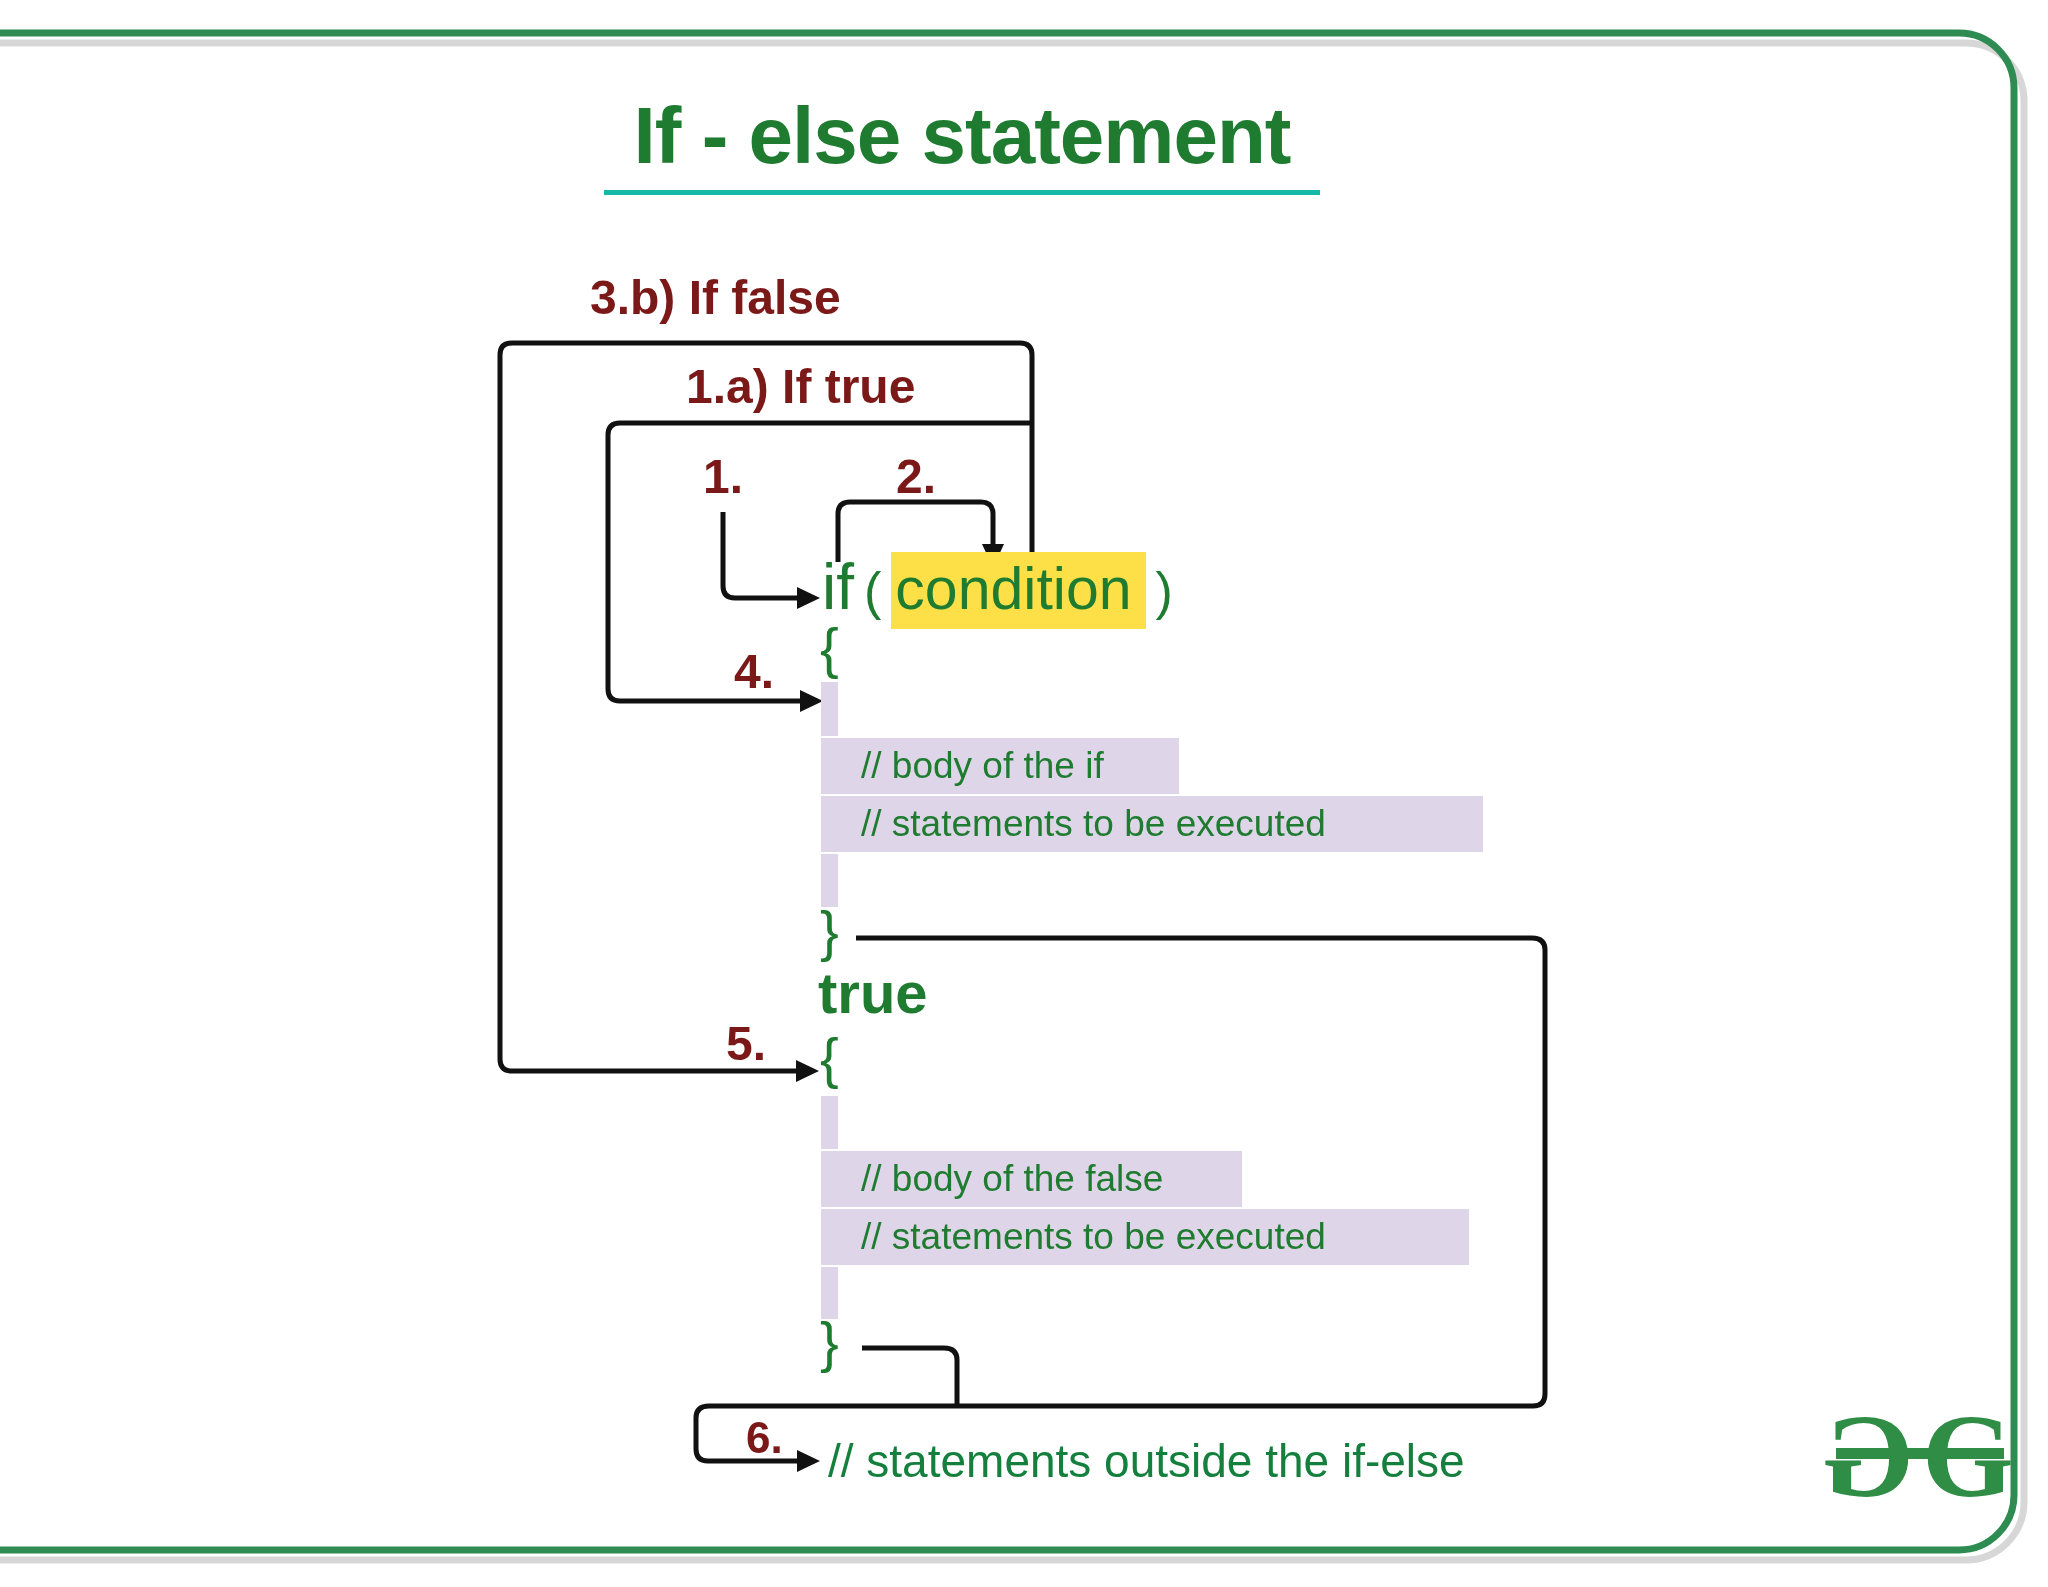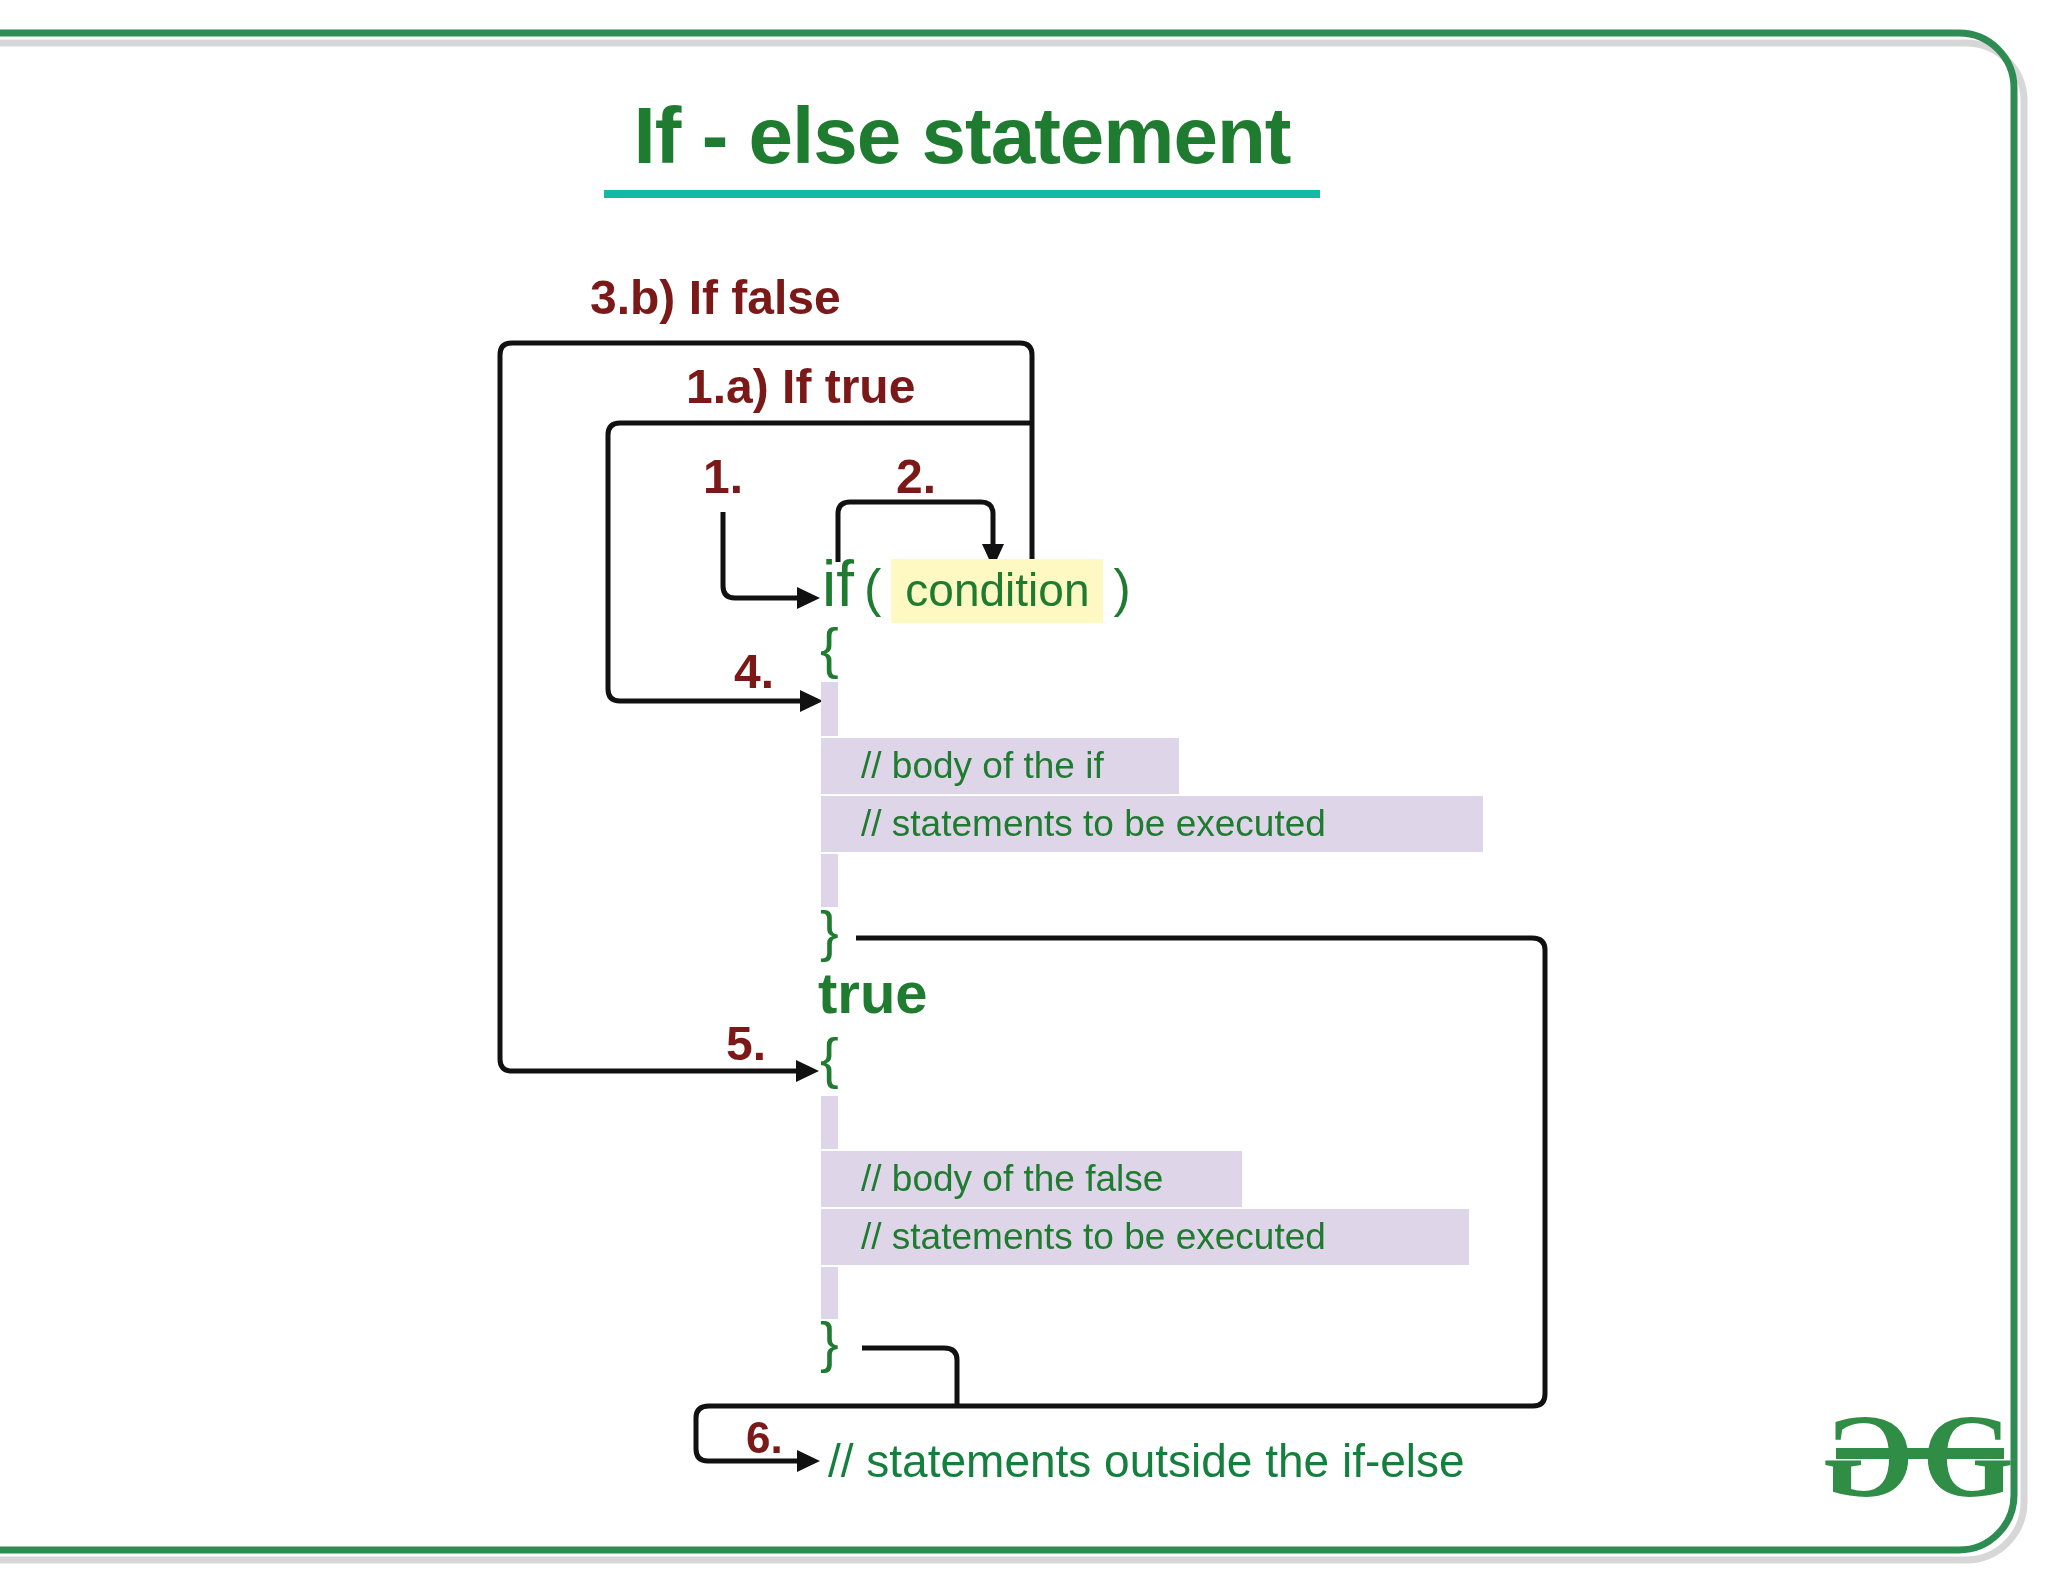--- a/index.html
+++ b/index.html
@@ -3,36 +3,36 @@
 <meta charset="utf-8">
 <style>
   html,body{margin:0;padding:0;background:#fff;}
   .canvas{position:relative;width:2048px;height:1587px;background:#ffffff;overflow:hidden;
           font-family:"Liberation Sans",sans-serif;}
   .abs{position:absolute;}
   svg.layer{position:absolute;left:0;top:0;width:2048px;height:1587px;}
 
   .title{left:604px;top:90px;width:716px;text-align:center;
          font-size:80px;font-weight:bold;color:#1e7b2f;
-         border-bottom:8px solid #14b8a6;padding-bottom:8px;letter-spacing:-1px;}
+         border-bottom:5px solid #14b8a6;padding-bottom:8px;letter-spacing:-1px;}
 
   .mlabel{color:#7b1818;font-weight:bold;font-size:48px;line-height:1;}
   .lbl-3b{left:590px;top:274px;}
   .lbl-3a{left:686px;top:363px;}
   .lbl-1{left:703px;top:453px;}
   .lbl-2{left:896px;top:453px;}
   .lbl-4{left:734px;top:648px;}
   .lbl-5{left:726px;top:1020px;}
   .lbl-6{left:746px;top:1416px;font-size:44px;}
 
   .code{color:#1e7b2f;}
   .if-line{left:822px;top:552px;display:flex;align-items:baseline;}
   .kw-if{font-size:64px;font-weight:normal;line-height:1;}
   .paren{font-size:52px;line-height:1;margin:0 10px;}
-  .cond{font-size:46px;line-height:1;background:#fef9c3;padding:8px 14px 10px 14px;}
+  .cond{font-size:59px;line-height:1;background:#fde047;padding:8px 14px 10px 4px;}
   .brace{font-size:56px;line-height:1;}
   .br-open-if{left:820px;top:620px;}
   .br-close-if{left:820px;top:903px;}
   .kw-else{left:818px;top:964px;font-size:58px;font-weight:bold;line-height:1;}
   .br-open-else{left:820px;top:1030px;}
   .br-close-else{left:820px;top:1314px;}
 
   .strip{background:#ded5e8;}
   .strip-e1{left:821px;top:682px;width:17px;height:54px;}
   .strip-e2{left:821px;top:854px;width:17px;height:53px;}

